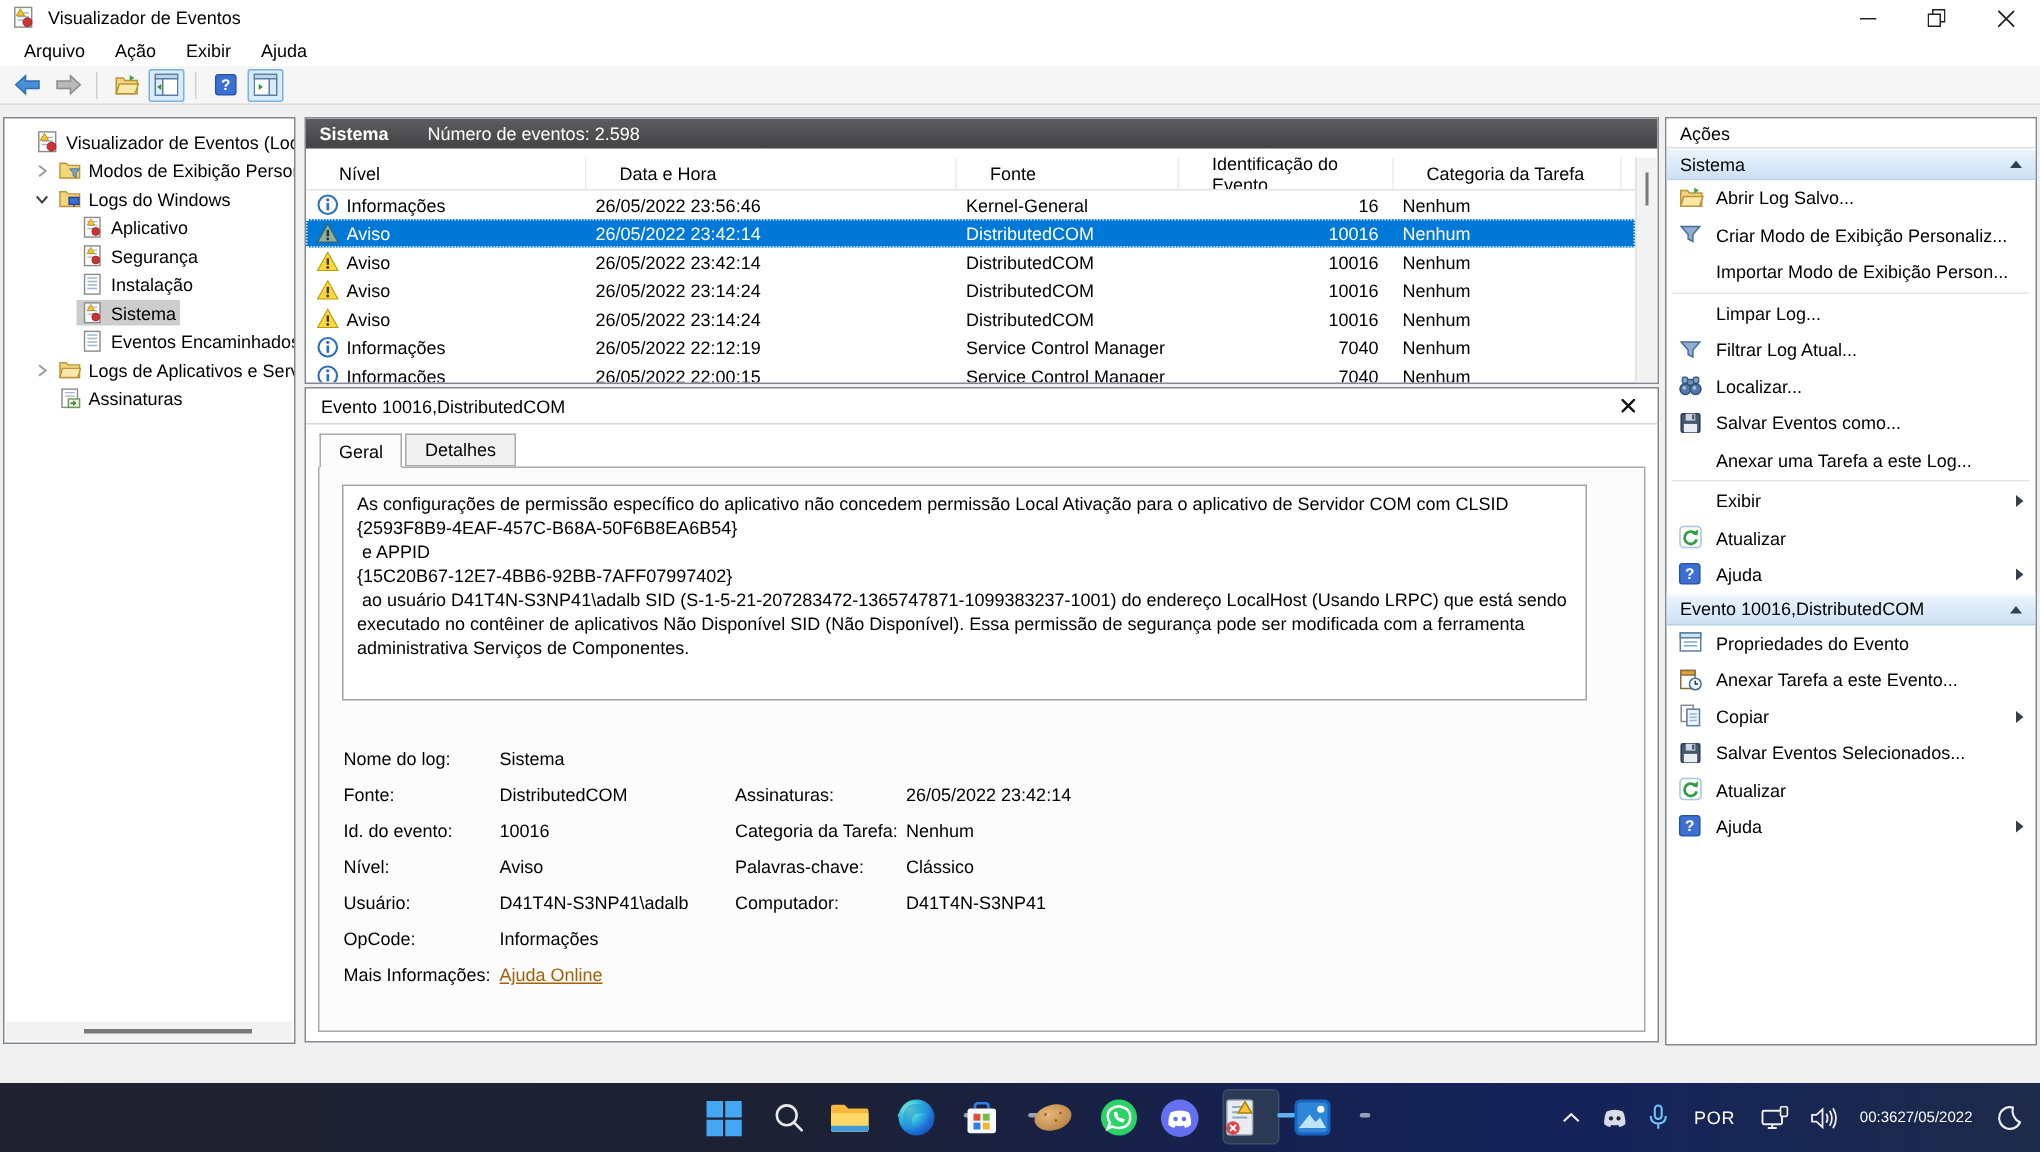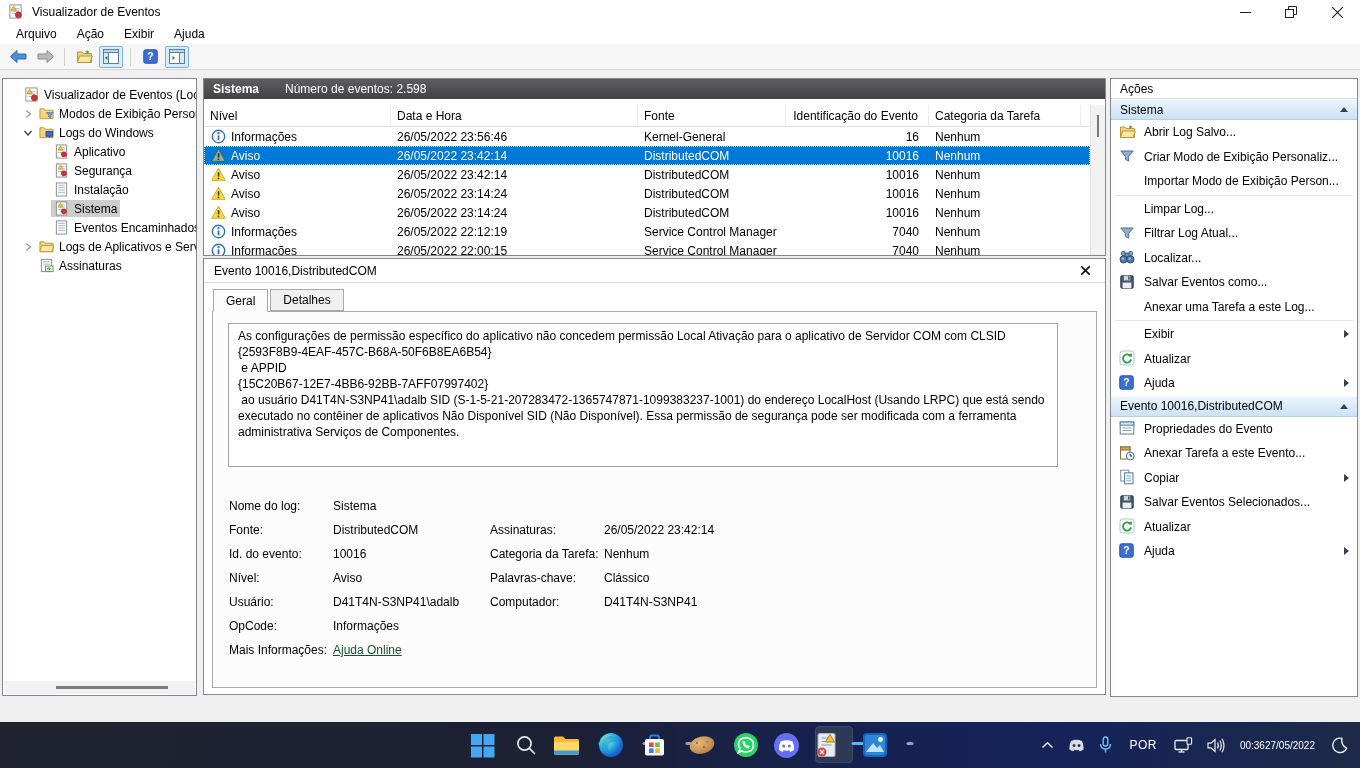--- a/index.html
+++ b/index.html
@@ -33,21 +33,21 @@
   .twrap{display:flex;align-items:center;height:17px;padding:0 3px}
   .tree-row.selected .twrap{background:#cdcdcd}
   .ticon{width:16px;height:16px;margin-right:4px;flex:0 0 16px}
   .hscroll{position:absolute;left:1px;right:1px;bottom:1px;height:13px;background:#f2f2f2}
   .hscroll .thumb{position:absolute;left:52px;width:112px;top:5px;height:3px;background:#7a7a7a}
 
   
   .list-title{height:20px;background:linear-gradient(#5d5d5f,#434345);color:#fff;display:flex;align-items:center;padding:0 9px}
   .list-title b{font-weight:bold;margin-right:26px}
   .cols{position:absolute;top:26px;left:0;right:15px;height:22px;display:flex;align-items:center;border-bottom:1px solid #e3e3e3;background:#fff}
-  .col{padding-left:6px;border-right:1px solid #ececec;height:100%;display:flex;align-items:center;overflow:hidden}
+  .col{padding-left:22px;border-right:1px solid #ececec;height:100%;display:flex;align-items:center;overflow:hidden}
   .c1{width:187px}.c2{width:247px}.c3{width:148px}.c4{width:143px;justify-content:flex-end;padding-right:10px}.c5{width:152px}
   #list-rows{position:absolute;top:48px;left:0;right:15px;bottom:0;overflow:hidden}
   .lrow{display:flex;height:19px;align-items:center}
   .lrow .cell{padding-left:6px;height:100%;display:flex;align-items:center;overflow:hidden;white-space:nowrap}
   .lrow .cell.c4{justify-content:flex-end;padding-right:10px}
   .lrow.sel{background:#0078d7;color:#fff;outline:1px dotted #e0ecff;outline-offset:-1px}
   .licon{width:15px;height:15px;margin:0 5px 0 1px;flex:0 0 15px}
   .vscroll{position:absolute;top:26px;right:0;bottom:0;width:15px;background:#f2f2f2;border-left:1px solid #e0e0e0}
   .vscroll .thumb{position:absolute;top:10px;left:6px;width:2px;height:22px;background:#7a7a7a}
 
@@ -55,21 +55,21 @@
   .detail-title{height:24px;display:flex;align-items:center;padding:0 10px;border-bottom:1px solid #d9d9d9}
   .detail-close{margin-left:auto;width:20px;height:18px;display:flex;align-items:center;justify-content:center}
   .tabs{position:absolute;top:30px;left:9px;display:flex}
   .tab{height:22px;padding:0 12px;display:flex;align-items:center;border:1px solid #a9a9a9;background:#f0f0f0;margin-right:2px}
   .tab.active{background:#fcfcfc;border-bottom:1px solid #fcfcfc;position:relative;z-index:3;height:23px}
   .tab-content{position:absolute;top:52px;left:8px;right:8px;bottom:6px;background:#fcfcfc;border:1px solid #a9a9a9;z-index:2}
   .desc-box{position:absolute;left:15px;right:38px;top:11px;height:144px;background:#fff;border:1px solid #a3a3a3;padding:4px 9px;line-height:16px;white-space:pre-wrap;overflow:hidden}
   #detail-fields{position:absolute;left:16px;right:16px;top:182px}
   .frow{display:flex;height:24px;align-items:center}
   .fl1{width:104px}.fv1{width:157px;white-space:nowrap}.fl2{width:114px}.fv2{flex:1;white-space:nowrap}
-  .flink{color:#14532d;text-decoration:underline;cursor:pointer}
+  .flink{color:#a16207;text-decoration:underline;cursor:pointer}
 
   
   .actions-title{height:20px;display:flex;align-items:center;padding:0 9px;background:#fff;border-bottom:1px solid #dcdcdc}
   .sec-header{height:21px;background:linear-gradient(#eaf4fd,#cde1f5);border-top:1px solid #f6fbff;border-bottom:1px solid #b7cfe4;display:flex;align-items:center;padding:0 9px}
   .sec-header .tri-up{margin-left:auto}
   .act-item{height:24.5px;display:flex;align-items:center;padding:0 8px;white-space:nowrap;overflow:hidden}
   .act-icon{width:17px;height:17px;margin-right:8px;flex:0 0 17px}
   .act-sep{height:3px;display:flex;align-items:center;padding:0 4px}
   .act-sep i{display:block;width:100%;height:1px;background:#e4e4e4}
   .tri-up{width:0;height:0;border-left:4px solid transparent;border-right:4px solid transparent;border-bottom:5px solid #33414e}

